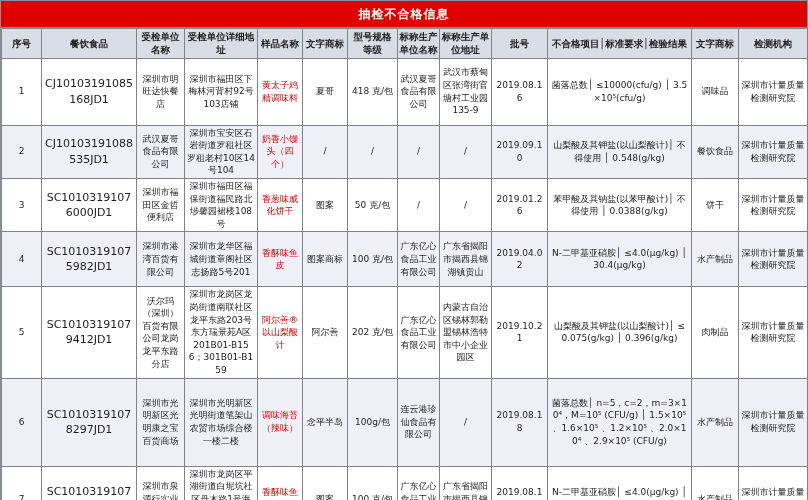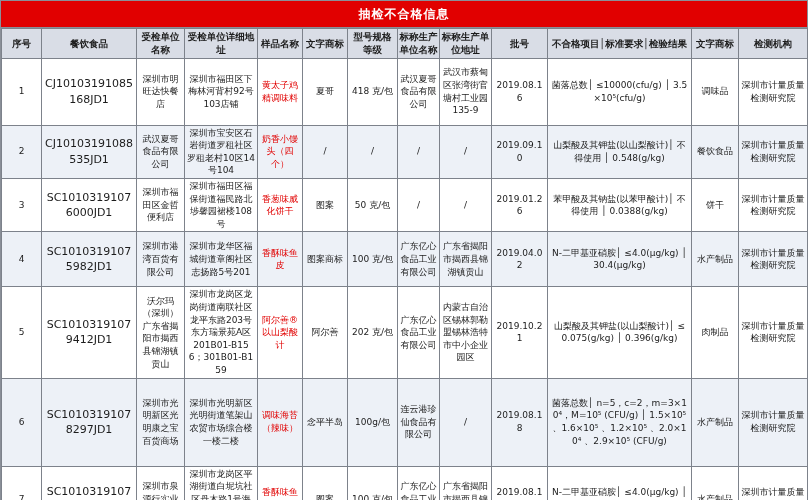--- a/index.html
+++ b/index.html
@@ -121,21 +121,21 @@
           <td>广东亿心食品工业有限公司</td>
           <td>广东省揭阳市揭西县锦湖镇贡山</td>
           <td>2019.04.02</td>
           <td>N-二甲基亚硝胺│ ≤4.0(μg/kg) │ 30.4(μg/kg)</td>
           <td>水产制品</td>
           <td>深圳市计量质量检测研究院</td>
         </tr>
         <tr style="height: 89px;">
           <td>5</td>
           <td class="rep">SC10103191079412JD1</td>
-          <td>沃尔玛（深圳）广东省揭阳市揭西县锦湖镇贡山</td>
+          <td>沃尔玛（深圳）百货有限公司龙岗龙平东路分店</td>
           <td>深圳市龙岗区龙岗街道南联社区龙平东路203号东方瑞景苑A区 201B01-B156；301B01-B159</td>
           <td class="sample">阿尔善®以山梨酸计</td>
           <td>阿尔善</td>
           <td>202 克/包</td>
           <td>广东亿心食品工业有限公司</td>
           <td>内蒙古自治区锡林郭勒盟锡林浩特市中小企业园区</td>
           <td>2019.10.21</td>
           <td>山梨酸及其钾盐(以山梨酸计)│ ≤0.075(g/kg) │ 0.396(g/kg)</td>
           <td>肉制品</td>
           <td>深圳市计量质量检测研究院</td>

